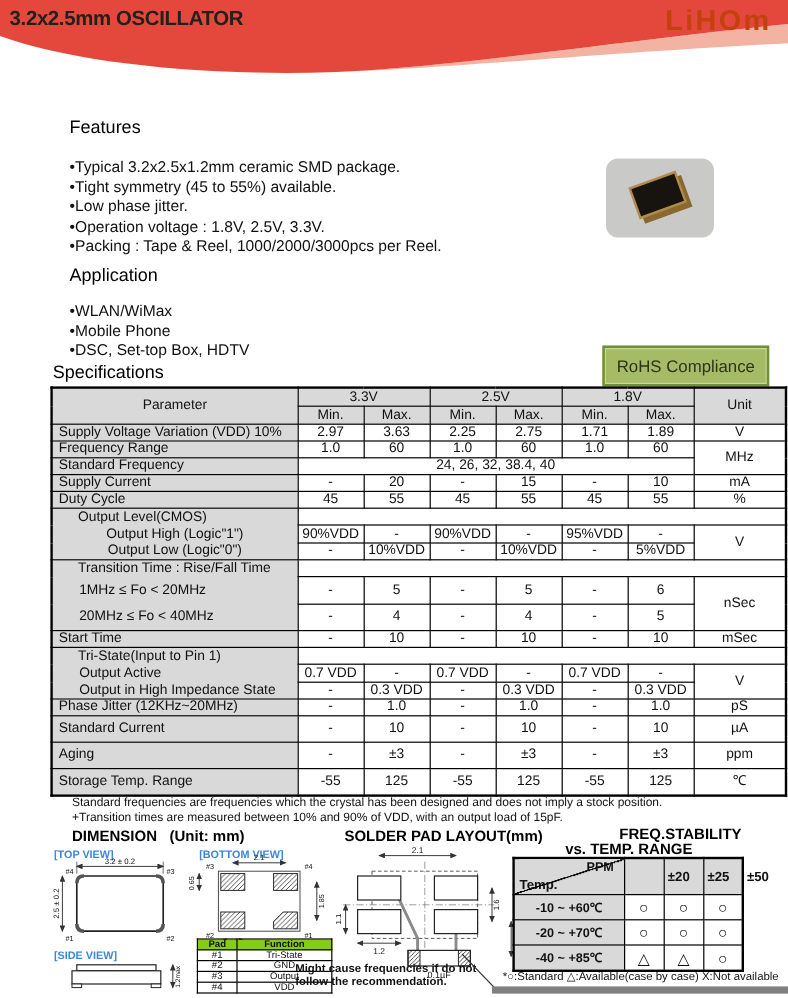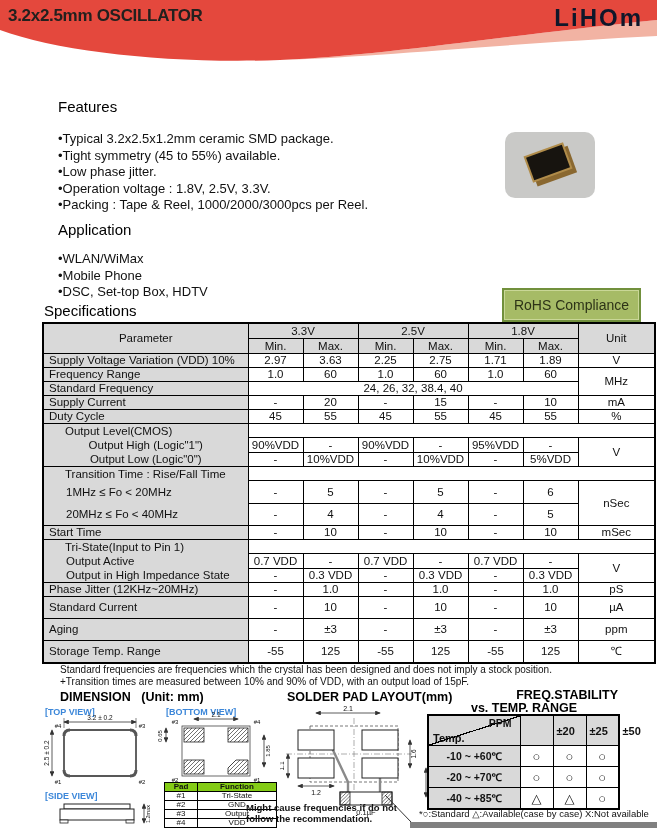--- a/index.html
+++ b/index.html
@@ -3,21 +3,21 @@
 <meta charset="utf-8">
 <style>
   html,body{margin:0;padding:0;background:#888;}
   .page{position:relative;width:657px;height:832px;background:#fff;overflow:hidden;
         font-family:"Liberation Sans",sans-serif;color:#111;}
   .abs{position:absolute;}
 
   
   .hdr-svg{position:absolute;top:0;left:0;}
   .product{position:absolute;top:6px;left:8px;font-size:17px;font-weight:bold;color:#23201e;letter-spacing:-0.3px;}
-  .brand{position:absolute;top:4px;right:14px;font-size:24px;font-weight:bold;color:#0f172a;letter-spacing:2px;}
+  .brand{position:absolute;top:4px;right:14px;font-size:24px;font-weight:bold;color:#c2410c;letter-spacing:2px;}
   .title{position:absolute;top:64px;left:0;width:100%;text-align:center;margin:0;
          font-size:28px;font-weight:bold;letter-spacing:0.5px;color:#000;}
 
   
   .sec-h{position:absolute;font-size:15px;font-weight:normal;color:#000;}
   .blist{position:absolute;margin:0;padding:0;list-style:none;font-size:13px;line-height:16.5px;color:#111;}
 
   
   .chip{position:absolute;left:505px;top:132px;width:90px;height:66px;background:#c9c9c7;border-radius:10px;}
 

